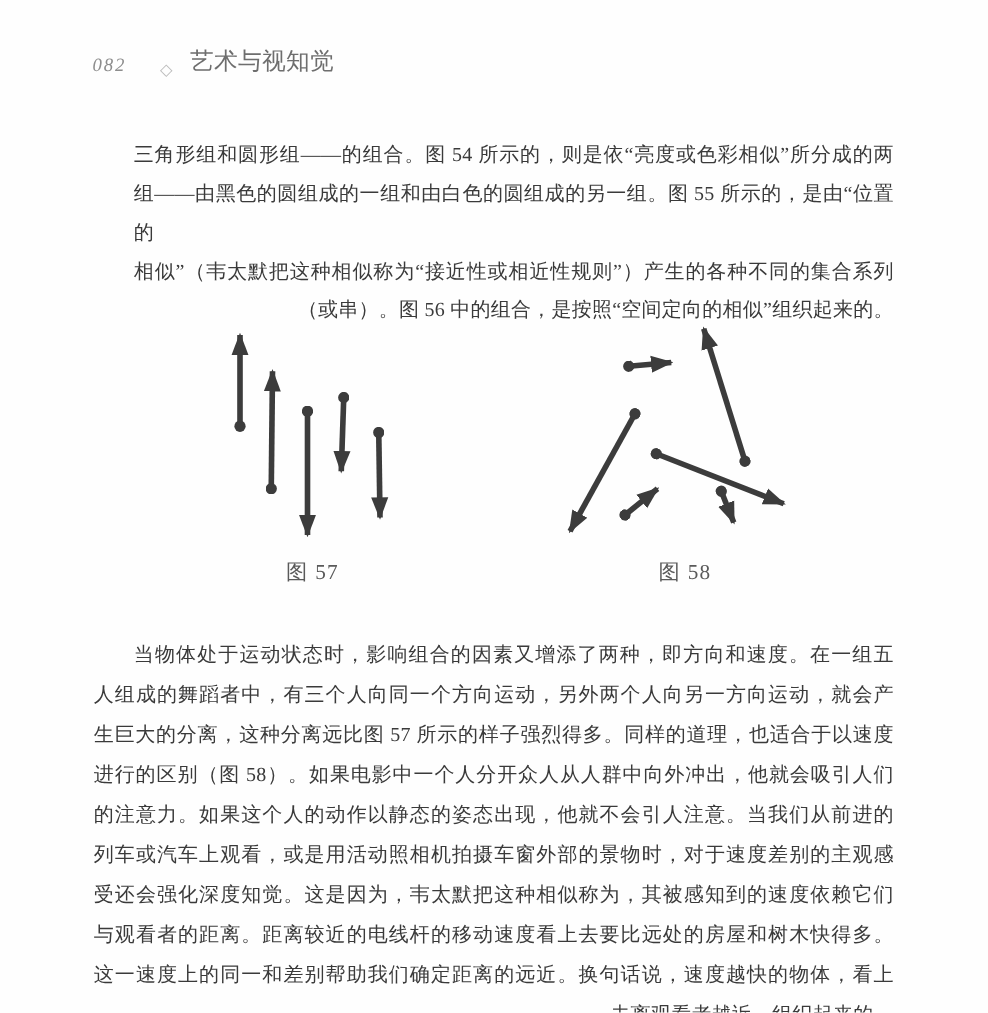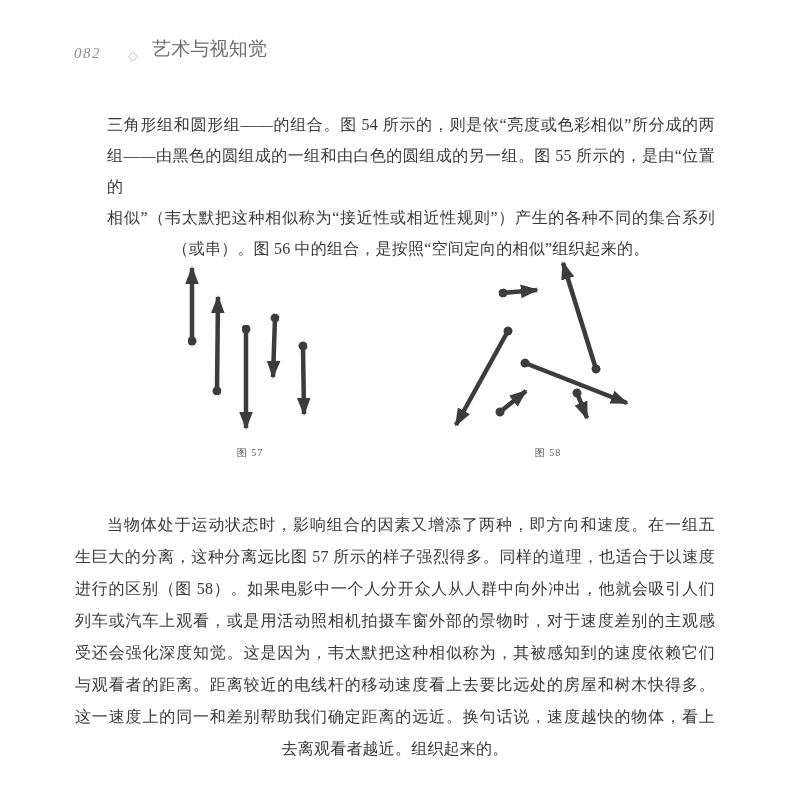--- a/index.html
+++ b/index.html
@@ -21,29 +21,29 @@
   .para{
     position:absolute;left:75px;width:640px;
     font-size:16px;color:#3a3a3a;
   }
   .para1{top:109px;}
   .para1 .tline{line-height:31px;margin-left:32px;}
   .para2{top:509px;}
   .para2 .tline{line-height:32px;}
   .tline{height:inherit;letter-spacing:0.2px;}
   .tline.j{text-align:justify;text-align-last:justify;}
-  .tline.l{text-align:center;}
+  .tline.l{text-align:right;}
   .tline.indent{padding-left:32px;width:608px;}
   
   .fig-svg{position:absolute;overflow:visible;}
   .fig57-svg{left:150px;top:252px;width:200px;height:185px;}
   .fig58-svg{left:430px;top:252px;width:220px;height:185px;}
   .fig-caption{
     position:absolute;top:446px;height:16px;
-    font-size:10px;color:#5a5a5a;text-align:center;letter-spacing:1px;
+    font-size:17px;color:#5a5a5a;text-align:center;letter-spacing:1px;
   }
   .fig57-caption{left:150px;width:200px;}
   .fig58-caption{left:438px;width:220px;}
 </style>
 </head>
 <body>
 
 <div class="page">
 
   <div class="header">
@@ -89,22 +89,24 @@
       <line x1="166" y1="117" x2="133" y2="11" stroke="#3c3c3c" stroke-width="4.5" marker-start="url(#dot58)" marker-end="url(#head58)"></line>
       <line x1="78" y1="79" x2="26" y2="173" stroke="#3c3c3c" stroke-width="4.5" marker-start="url(#dot58)" marker-end="url(#head58)"></line>
       <line x1="95" y1="111" x2="197" y2="151" stroke="#3c3c3c" stroke-width="4.5" marker-start="url(#dot58)" marker-end="url(#head58)"></line>
       <line x1="70" y1="160" x2="96" y2="139" stroke="#3c3c3c" stroke-width="4.5" marker-start="url(#dot58)" marker-end="url(#head58)"></line>
       <line x1="147" y1="141" x2="157" y2="166" stroke="#3c3c3c" stroke-width="4.5" marker-start="url(#dot58)" marker-end="url(#head58)"></line>
     </svg>
   <div class="fig-caption fig58-caption">图 58</div>
 
   <div class="para para2">
     <div class="tline j indent">当物体处于运动状态时，影响组合的因素又增添了两种，即方向和速度。在一组五</div>
+    <div class="tline j">人组成的舞蹈者中，有三个人向同一个方向运动，另外两个人向另一方向运动，就会产</div>
     <div class="tline j">生巨大的分离，这种分离远比图 57 所示的样子强烈得多。同样的道理，也适合于以速度</div>
     <div class="tline j">进行的区别（图 58）。如果电影中一个人分开众人从人群中向外冲出，他就会吸引人们</div>
+    <div class="tline j">的注意力。如果这个人的动作以静态的姿态出现，他就不会引人注意。当我们从前进的</div>
     <div class="tline j">列车或汽车上观看，或是用活动照相机拍摄车窗外部的景物时，对于速度差别的主观感</div>
     <div class="tline j">受还会强化深度知觉。这是因为，韦太默把这种相似称为，其被感知到的速度依赖它们</div>
     <div class="tline j">与观看者的距离。距离较近的电线杆的移动速度看上去要比远处的房屋和树木快得多。</div>
     <div class="tline j">这一速度上的同一和差别帮助我们确定距离的远近。换句话说，速度越快的物体，看上</div>
     <div class="tline l">去离观看者越近。组织起来的。</div>
   </div>
 
 </div>
 
 </body></html>

